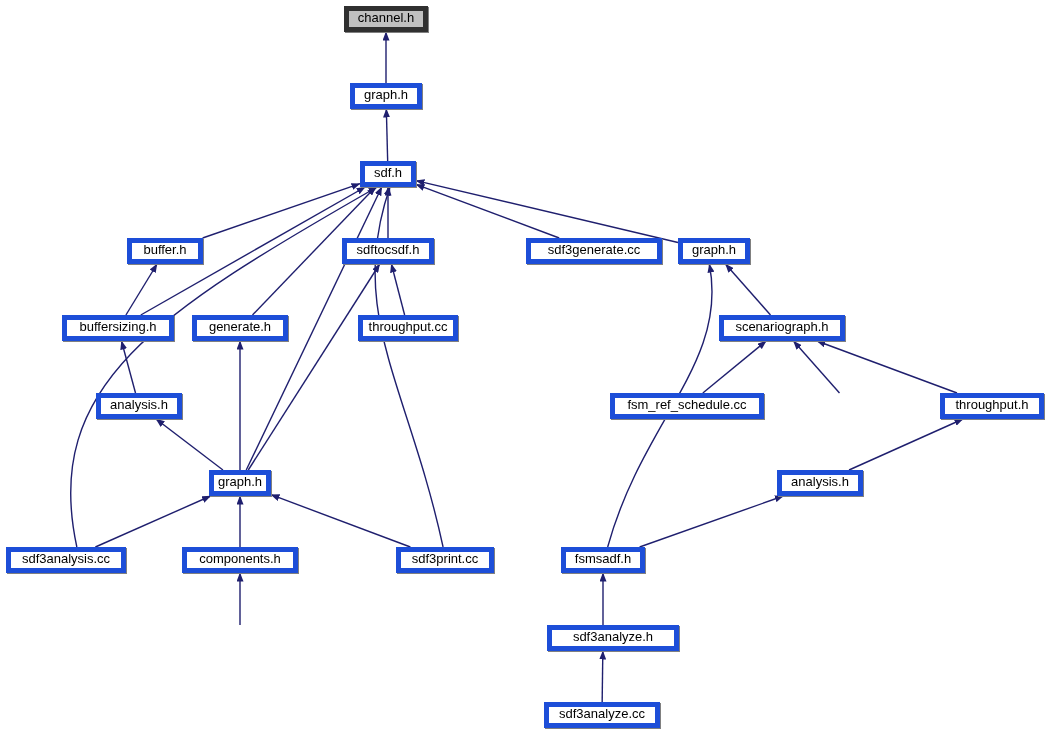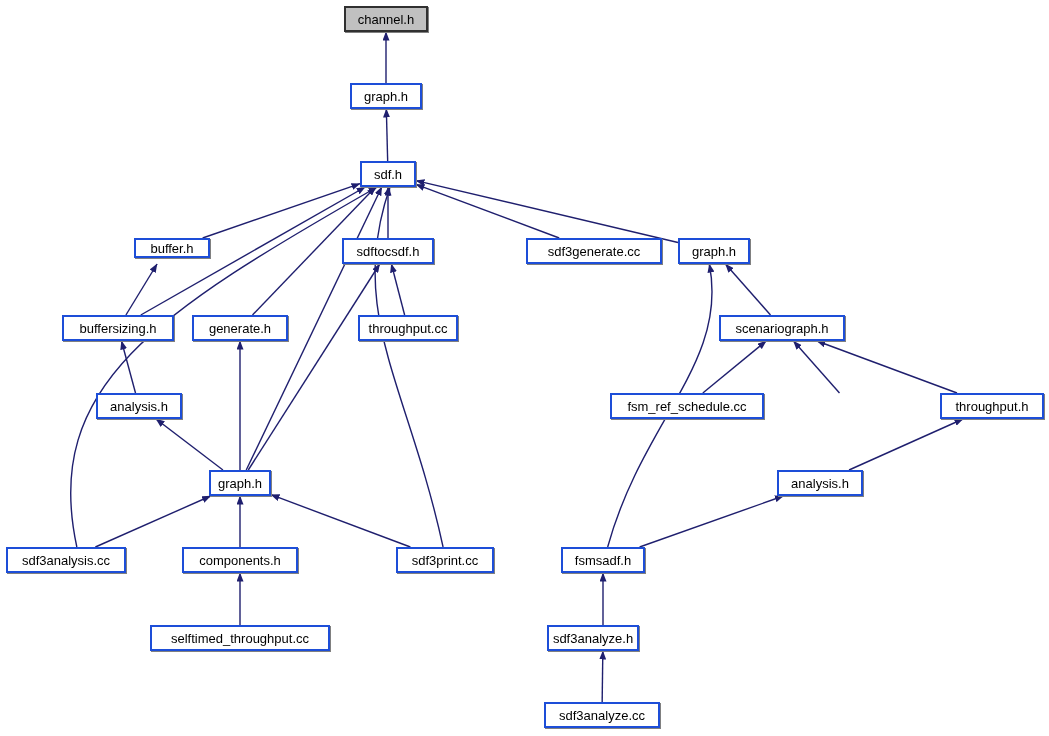--- a/index.html
+++ b/index.html
@@ -20,27 +20,26 @@
   #edge-layer {
     position: absolute;
     left: 0;
     top: 0;
     width: 1049px;
     height: 736px;
   }
   .node {
     position: absolute;
     box-sizing: border-box;
-    border: 2px solid #1d4ed8;
+    border: 5px solid #1d4ed8;
     background: #ffffff;
     color: #000000;
     font-size: 13px;
     line-height: 1;
     display: flex;
-    align-items: center;
     justify-content: center;
     white-space: nowrap;
     box-shadow: 1px 1px 0 0 #808080;
     cursor: default;
   }
   .node.highlight {
     background: #c0c0c0;
     border-color: #303030;
   }
   .node-label {
@@ -91,21 +90,21 @@
     </svg>
 <div class="node highlight" style="left: 344px; top: 6px; width: 84px; height: 26px;">
       <span class="node-label">channel.h</span>
     </div>
     <div class="node" style="left: 350px; top: 83px; width: 72px; height: 26px;">
       <span class="node-label">graph.h</span>
     </div>
     <div class="node" style="left: 360px; top: 161px; width: 56px; height: 26px;">
       <span class="node-label">sdf.h</span>
     </div>
-    <div class="node" style="left: 134px; top: 238px; width: 76px; height: 20px;">
+    <div class="node" style="left: 127px; top: 238px; width: 76px; height: 26px;">
       <span class="node-label">buffer.h</span>
     </div>
     <div class="node" style="left: 342px; top: 238px; width: 92px; height: 26px;">
       <span class="node-label">sdftocsdf.h</span>
     </div>
     <div class="node" style="left: 526px; top: 238px; width: 136px; height: 26px;">
       <span class="node-label">sdf3generate.cc</span>
     </div>
     <div class="node" style="left: 678px; top: 238px; width: 72px; height: 26px;">
       <span class="node-label">graph.h</span>
@@ -142,22 +141,19 @@
     </div>
     <div class="node" style="left: 182px; top: 547px; width: 116px; height: 26px;">
       <span class="node-label">components.h</span>
     </div>
     <div class="node" style="left: 396px; top: 547px; width: 98px; height: 26px;">
       <span class="node-label">sdf3print.cc</span>
     </div>
     <div class="node" style="left: 561px; top: 547px; width: 84px; height: 26px;">
       <span class="node-label">fsmsadf.h</span>
     </div>
-    <div class="node" style="left: 150px; top: 625px; width: 180px; height: 26px;">
-      <span class="node-label">selftimed_throughput.cc</span>
-    </div>
-    <div class="node" style="left: 547px; top: 625px; width: 92px; height: 26px;">
+    <div class="node" style="left: 547px; top: 625px; width: 132px; height: 26px;">
       <span class="node-label">sdf3analyze.h</span>
     </div>
     <div class="node" style="left: 544px; top: 702px; width: 116px; height: 26px;">
       <span class="node-label">sdf3analyze.cc</span>
     </div>
   </div>
 
 </body></html>

